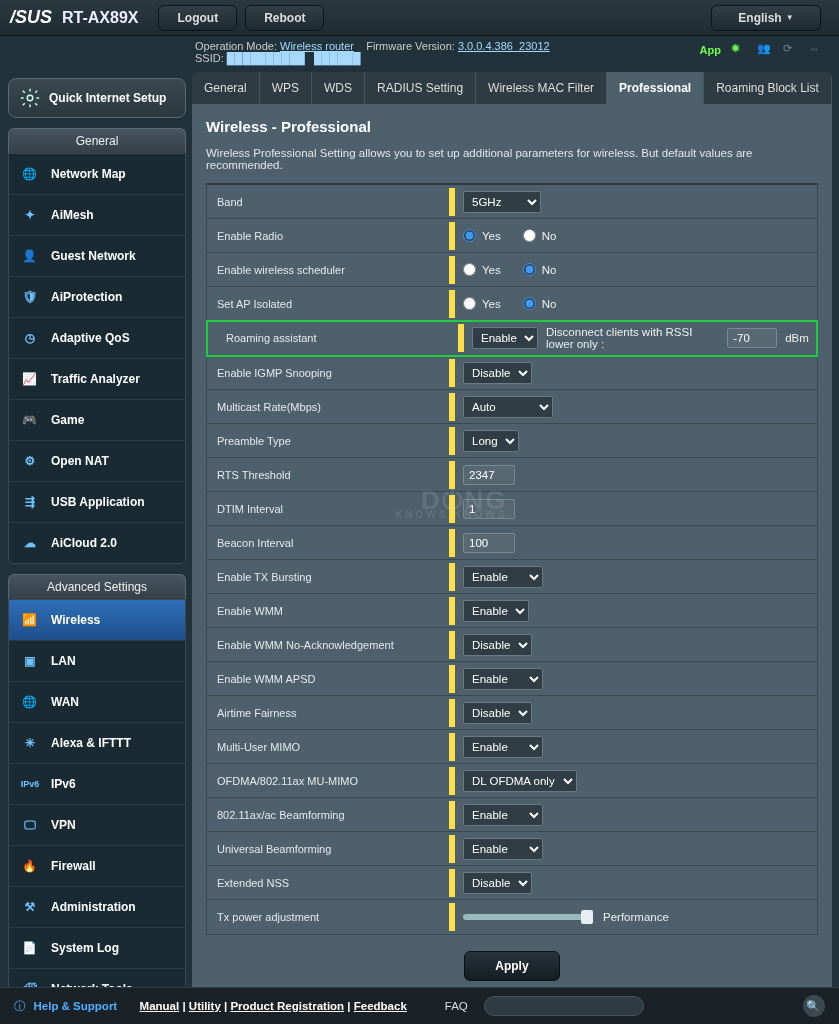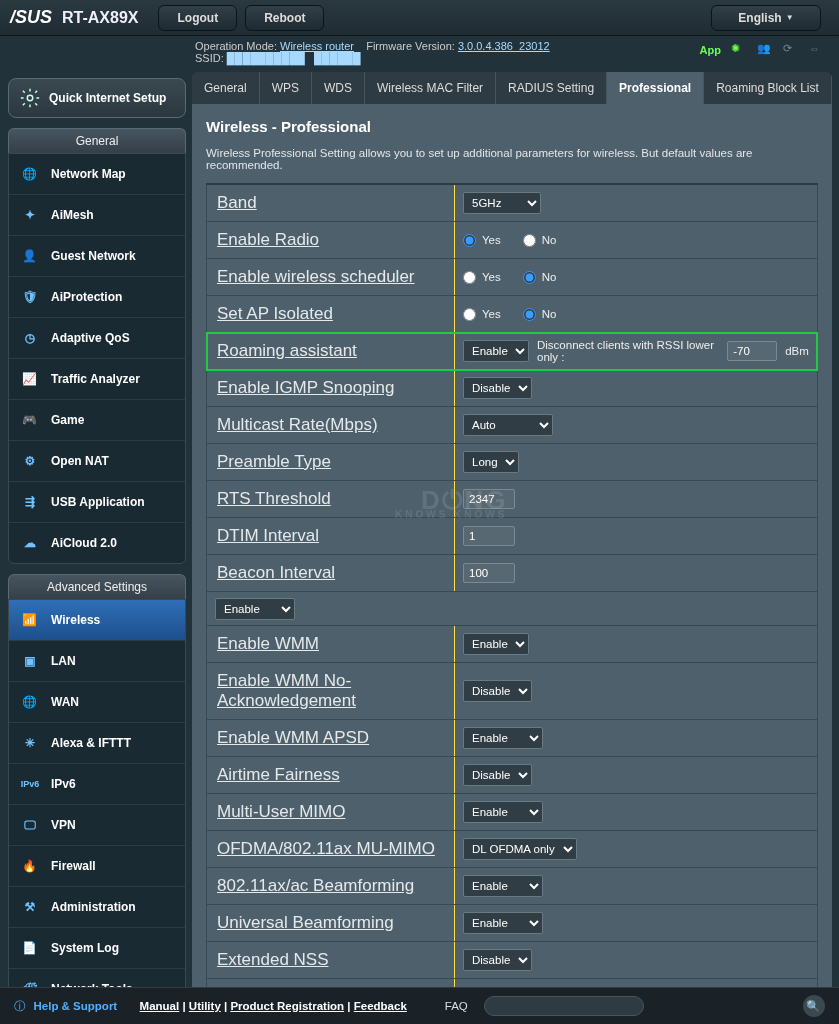--- a/index.html
+++ b/index.html
@@ -99,23 +99,23 @@
   .tab{ padding:9px 12px; font-size:12px; color:#ddd; border-right:1px solid #47555d; cursor:pointer; white-space:nowrap;}
   .tab.active{ background:#4d606b; color:#fff; font-weight:bold;}
   
   .panel{ background:#4d606b; padding:14px 14px 20px 14px; border-radius:0 0 4px 4px;}
   .panel h1{ font-size:15px; color:#fff; margin-bottom:12px; font-weight:bold;}
   .panel-desc{ font-size:11.5px; color:#e2e6e9; margin-bottom:12px;}
   
   .settings{ width:100%; border:1px solid #3a4850; border-top:2px solid #2f3b42; }
   .row{ display:flex; border-bottom:1px solid #3a4850; min-height:34px; align-items:center;}
   .row:last-child{ border-bottom:none;}
-  .row-label{ width:248px; padding:8px 10px; font-size:17px; color:#e6e9eb; border-right:1px solid #fde047;text-decoration:underline;}
+  .row-label{ width:248px; padding:8px 10px; font-size:11px; color:#e6e9eb; border-right:6px solid #fde047;}
   .row-field{ flex:1; padding:5px 8px; display:flex; align-items:center; gap:8px; font-size:11.5px; color:#eee;}
-  .row.highlight{ outline:2px solid #1dcc3f; outline-offset:-1px; }
+  .row.highlight{ outline:2px solid #1dcc3f; outline-offset:-1px;padding-left:9px; }
   select{
     background:#303d45; color:#fff; border:1px solid #6a7a83;
     padding:3px 4px; font-size:11.5px; border-radius:2px;
   }
   input[type=text]{
     background:#576872; color:#fff; border:1px solid #7b8a92;
     padding:3px 5px; font-size:11.5px; width:50px; border-radius:2px;
   }
   input[type=text].wide{ width:52px;}
   input[type=radio]{ accent-color:#3a9cff; margin-right:3px;}
@@ -290,22 +290,22 @@
           <span>Network Tools</span>
         </div>
     </div>
   </div>
 
   <div class="main">
     <div class="tabs">
       <div class="tab">General</div>
       <div class="tab">WPS</div>
       <div class="tab">WDS</div>
+      <div class="tab">RADIUS Setting</div>
       <div class="tab">Wireless MAC Filter</div>
-      <div class="tab">RADIUS Setting</div>
       <div class="tab active">Professional</div>
       <div class="tab">Roaming Block List</div>
     </div>
     <div class="panel">
       <h1>Wireless - Professional</h1>
       <div class="panel-desc">Wireless Professional Setting allows you to set up additional parameters for wireless. But default values are recommended.</div>
 
       <div class="settings">
 
         <div class="row">
@@ -403,20 +403,21 @@
         </div>
 
         <div class="row">
           <div class="row-label">Beacon Interval</div>
           <div class="row-field">
               <input type="text" class="wide" value="100" style="">
             </div>
         </div>
 
         <div class="row">
+          <div class="row-label">Enable TX Bursting</div>
           <div class="row-field">
               <select style="width:80px"><option>Enable</option></select>
             </div>
         </div>
 
         <div class="row">
           <div class="row-label">Enable WMM</div>
           <div class="row-field">
               <select><option>Enable</option></select>
             </div>

